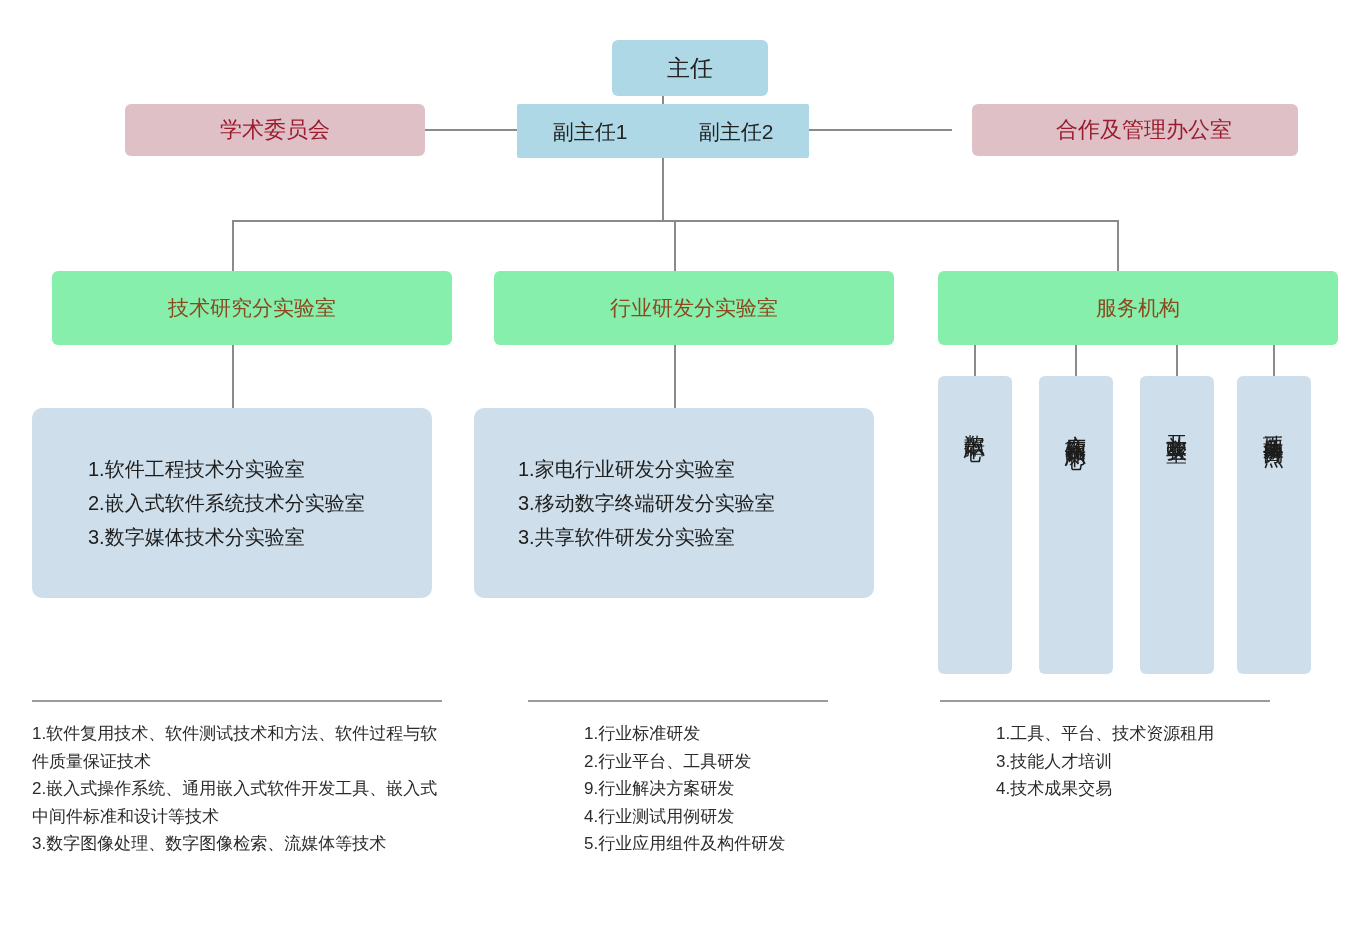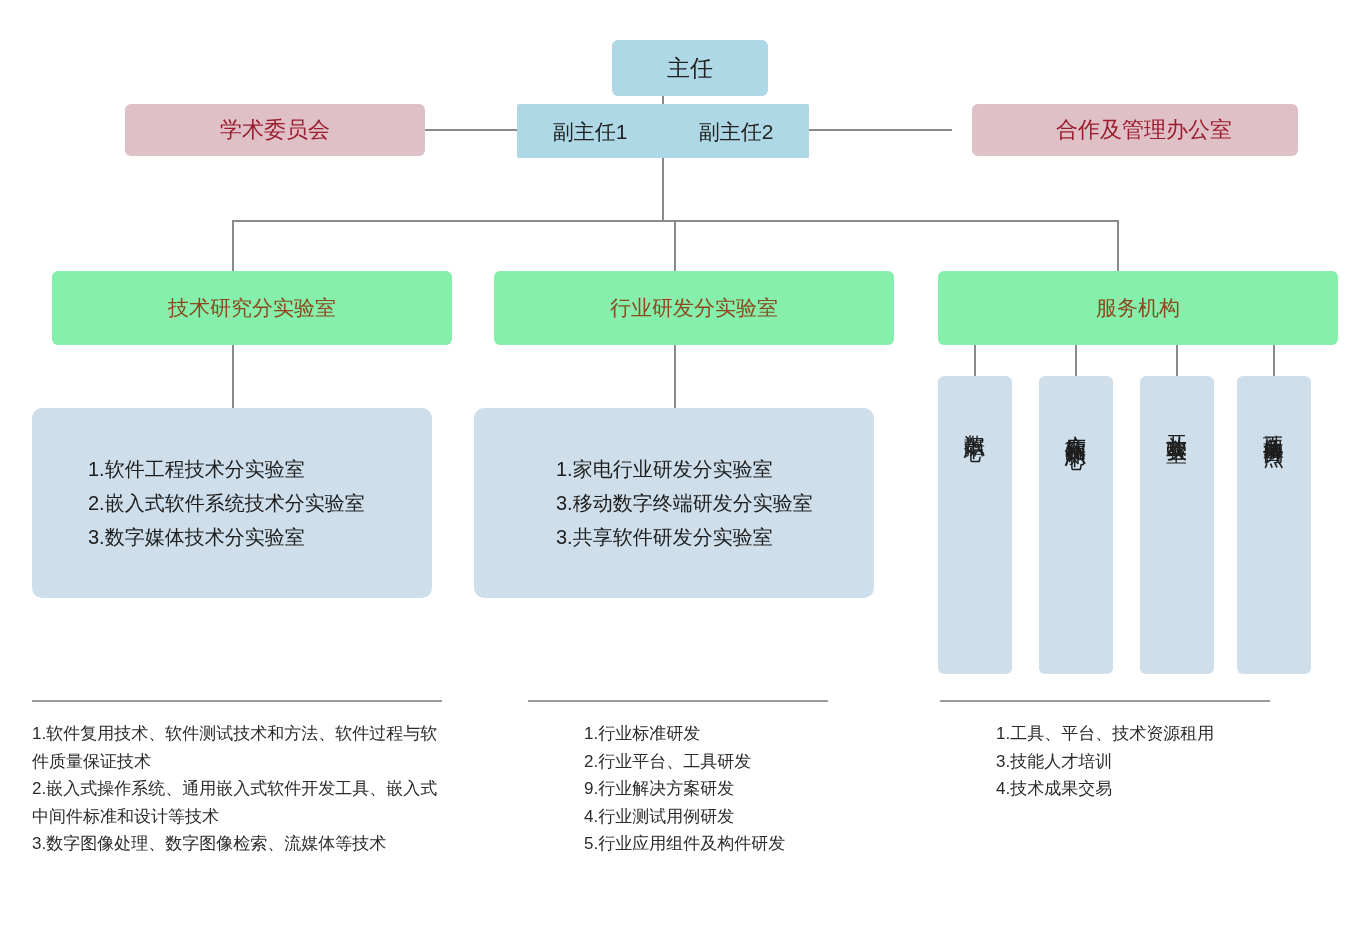--- a/index.html
+++ b/index.html
@@ -117,21 +117,21 @@
     white-space: nowrap;
   }
   #list-tech {
     left: 32px; top: 408px;
     width: 400px; height: 190px;
     padding-left: 56px;
   }
   #list-ind {
     left: 474px; top: 408px;
     width: 400px; height: 190px;
-    padding-left: 82px;
+    padding-left: 44px;
   }
 
   
   .vbox {
     position: absolute;
     box-sizing: border-box;
     background: #cedfeb;
     border-radius: 6px;
     width: 74px;
     top: 376px;

